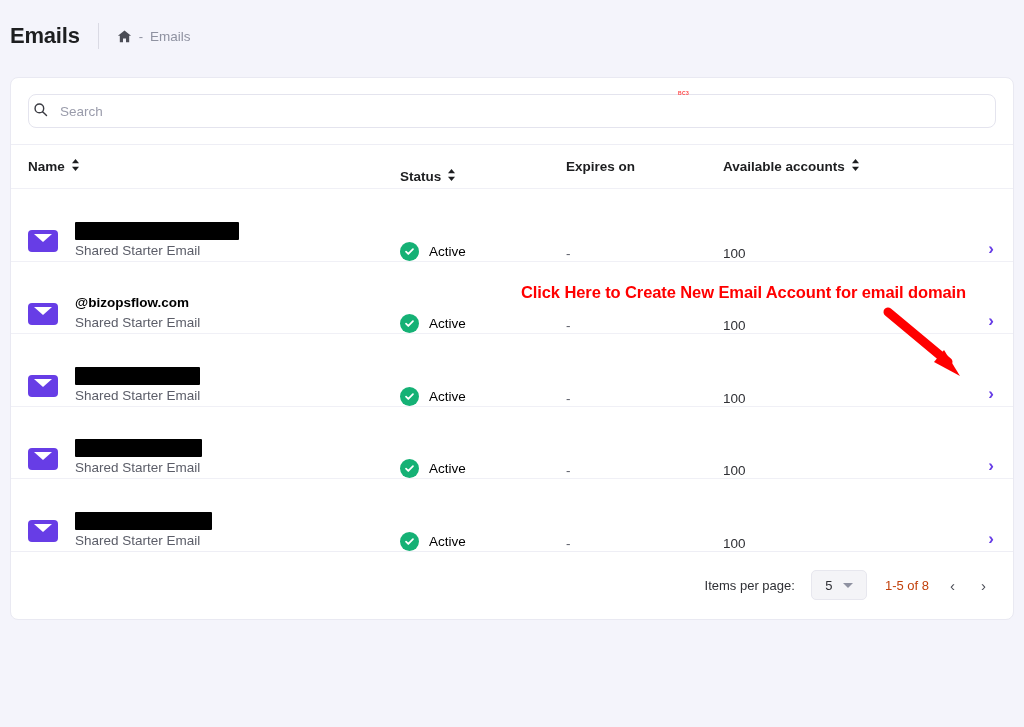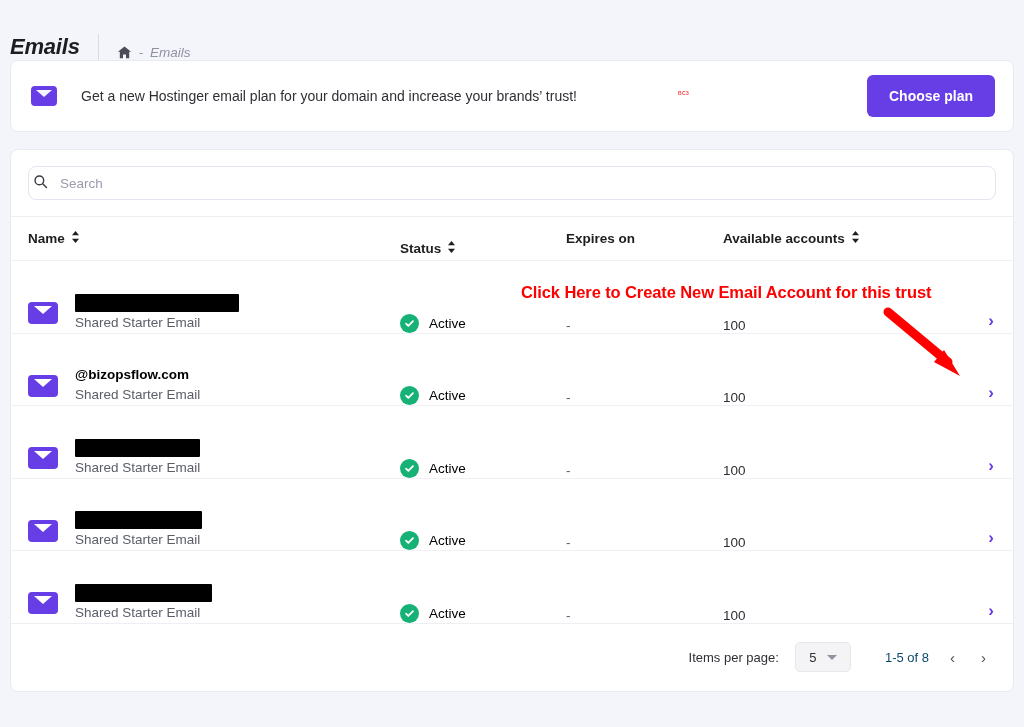--- a/index.html
+++ b/index.html
@@ -6,24 +6,23 @@
   html, body {
     width: 1024px; height: 727px;
     background: #f4f4fb;
     font-family: "Liberation Sans", sans-serif;
     -webkit-font-smoothing: antialiased;
   }
   .page { position: relative; width: 1024px; height: 727px; overflow: hidden; }
 
   
   .pagehead {
-    display: flex; align-items: flex-end;
+    display: flex; align-items: center;
     padding: 12px 0 0 10px;
     height: 60px;
-    font-style: italic;
   }
   .pagehead h1 {
     font-size: 22px; font-weight: bold; color: #1d1e20;
     letter-spacing: -0.2px;
   }
   .head-divider {
     width: 1px; height: 26px; background: #dadae4; margin: 0 18px;
   }
   .breadcrumb { display: flex; align-items: center; gap: 7px; font-size: 13.5px; }
   .bc-home { display: inline-flex; color: #4b4d56; }
@@ -173,21 +172,21 @@
     background: #f4f4f7; border: 1px solid #e7e7ee; border-radius: 5px;
     width: 56px; height: 30px;
     font-size: 13px; color: #2f3035; cursor: pointer;
   }
   .caret {
     width: 0; height: 0;
     border-left: 5px solid transparent;
     border-right: 5px solid transparent;
     border-top: 5px solid #8f92a1;
   }
-  .range { font-size: 13px; color: #0c4a6e; margin-left: 18px; }
+  .range { font-size: 13px; color: #c2410c; margin-left: 2px; }
   .pagebtn {
     color: #4b4d56; font-size: 15px; cursor: pointer;
     padding: 2px 5px; line-height: 1;
   }
 
   
   .anno-text {
     position: absolute; left: 521px; top: 283px;
     font-size: 16.5px; font-weight: bold; color: #ff0000;
     white-space: nowrap; letter-spacing: -0.1px;
@@ -206,27 +205,20 @@
       <span class="bc-home">
         <svg width="15" height="15" viewBox="0 0 16 16">
             <path fill="#4b4d56" d="M8 1.6 1 7.2h2v7h3.4v-4h3.2v4H13v-7h2z"></path>
           </svg>
       </span>
       <span class="bc-sep">-</span>
       <span class="bc-current">Emails</span>
     </div>
   </div>
 
-  <div class="card promo">
-    <span class="promo-icon">
-        <span class="flap"></span>
-      </span>
-    <span class="promo-text">Get a new Hostinger email plan for your domain and increase your brands’ trust!</span>
-    <button class="btn-primary">Choose plan</button>
-  </div>
   <div class="promo-tag">BC3</div>
 
   <div class="card listcard">
 
     <div class="searchwrap">
       <div class="searchbox">
         <span>
           <svg width="15" height="15" viewBox="0 0 16 16">
             <circle cx="6.8" cy="6.8" r="4.6" fill="none" stroke="#3a3b42" stroke-width="1.5"></circle>
             <line x1="10.3" y1="10.3" x2="14.4" y2="14.4" stroke="#3a3b42" stroke-width="1.5" stroke-linecap="round"></line>
@@ -431,19 +423,19 @@
         <span>5</span>
         <span class="caret"></span>
       </div>
       <span class="range">1-5 of 8</span>
       <span class="pagebtn">‹</span>
       <span class="pagebtn">›</span>
     </div>
 
   </div>
 
-  <div class="anno-text">Click Here to Create New Email Account for this trust</div>
+  <div class="anno-text">Click Here to Create New Email Account for email domain</div>
   <svg class="anno-arrow" width="120" height="90" viewBox="0 0 120 90">
     <line x1="28" y1="12" x2="88" y2="62" stroke="#ff0000" stroke-width="9" stroke-linecap="round"></line>
     <path d="M100 76 L74 62 L84 50 Z" fill="#ff0000"></path>
   </svg>
 
 </div>
 
 </body></html>

